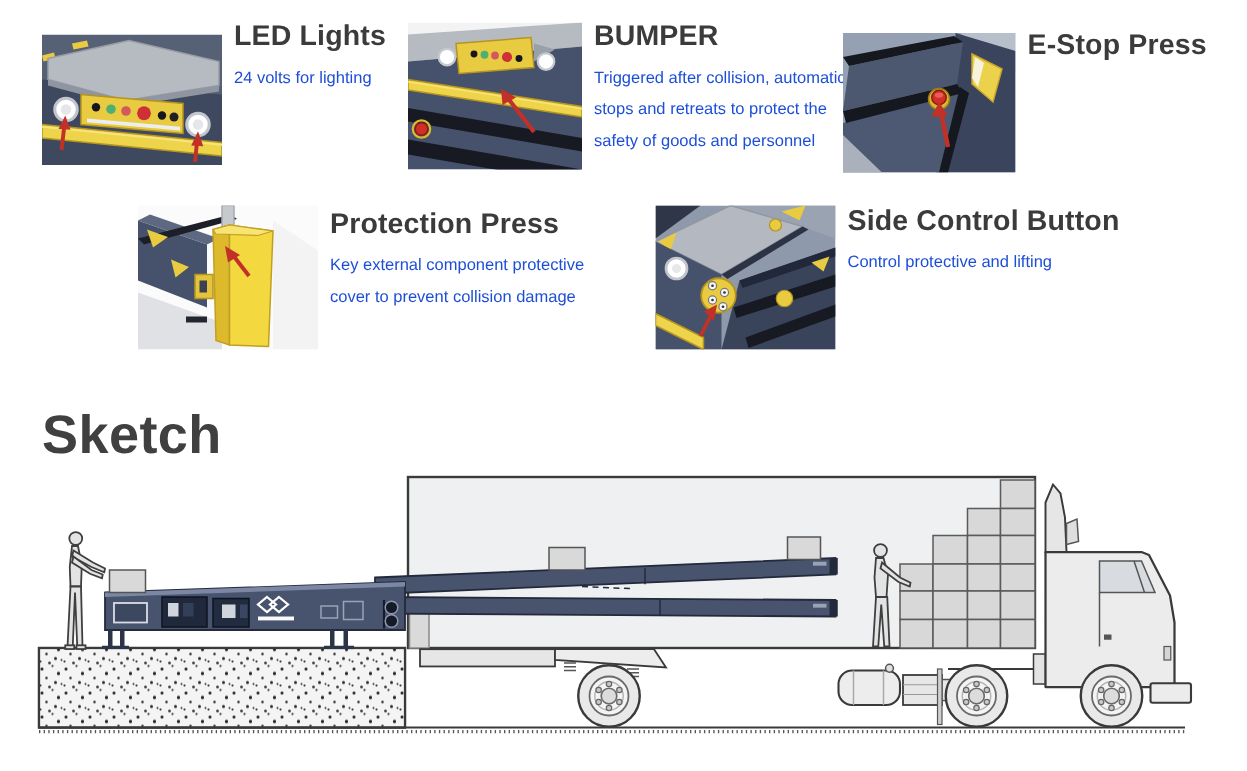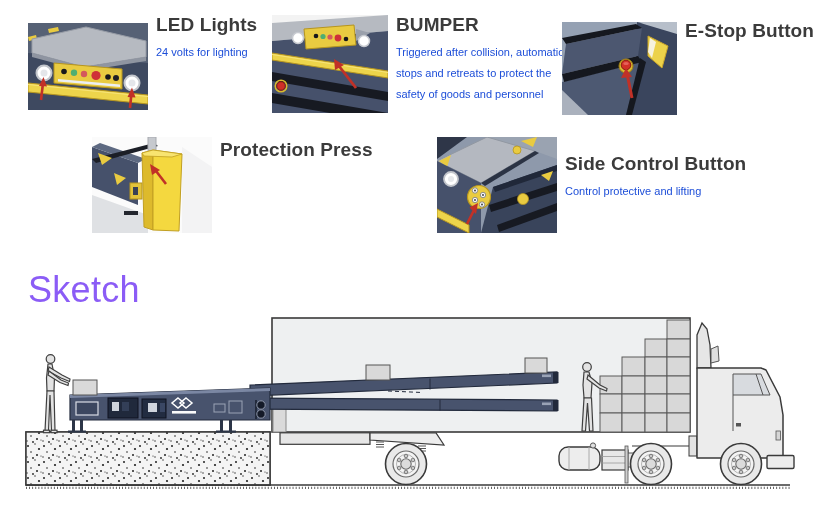--- a/index.html
+++ b/index.html
@@ -10,24 +10,24 @@
   .page{position:absolute;left:0;top:0;width:831px;height:364px;background:#fff;}
   .feature{position:absolute;display:flex;align-items:flex-start;}
   .photo{flex:none;display:block;background:#fff;}
   .ftext{margin-left:8px;}
   .ftext h3{margin:0;font-size:19px;font-weight:bold;color:#3b3b3b;letter-spacing:.1px;}
   .ftext p{margin:6px 0 0;font-size:11px;line-height:21px;color:#1d4ed8;}
   .f1{left:28px;top:14px}  .f1 .photo{margin-top:9px}  .f1 .ftext{width:160px}
   .f2{left:272px;top:14px} .f2 .photo{margin-top:1px}  .f2 .ftext{width:186px}
   .f3{left:562px;top:20px} .f3 .photo{margin-top:2px}  .f3 .ftext{width:134px}
   .f4{left:92px;top:137px} .f4 .ftext{width:190px;margin-top:2px}
-  .f5{left:437px;top:137px}.f5 .ftext{width:212px;margin-top:16px}
+  .f5{left:437px;top:137px}.f5 .ftext{width:212px;margin-top:0}
   .sketch-heading{
     position:absolute;left:28px;top:272px;margin:0;
-    font-size:36px;line-height:36px;font-weight:normal;color:#8b5cf6;letter-spacing:.3px;
+    font-size:36px;line-height:36px;font-weight:bold;color:#404040;letter-spacing:.3px;
   }
   .sketch-svg{position:absolute;left:10px;top:315px;}
 </style>
 </head>
 <body>
 
 <div class="page">
 
   <article class="feature f1">
     <svg class="photo" width="120" height="87" viewBox="0 0 120 87">
@@ -122,21 +122,21 @@
         <circle cx="64" cy="44" r="7" fill="#d8b92f" stroke="#a07f16" stroke-width="1"></circle>
         <circle cx="64" cy="43" r="4.8" fill="#d23027" stroke="#8c1a12" stroke-width="1"></circle>
         <ellipse cx="64" cy="41.5" rx="2.8" ry="1.6" fill="#e66059"></ellipse>
       </g>
       <g>
         <path d="M70,76 L65.5,54" stroke="#c13127" stroke-width="3" fill="none"></path>
         <polygon points="64,46 59,56 70,55" fill="#c13127"></polygon>
       </g>
     </svg>
     <div class="ftext">
-      <h3>E-Stop Button</h3>
+      <h3>E-Stop Press</h3>
     </div>
   </article>
 
   <article class="feature f4">
     <svg class="photo" width="120" height="96" viewBox="0 0 120 96">
       <rect width="120" height="96" fill="#fbfbfb"></rect>
       <polygon points="90,10 120,30 120,96 90,96" fill="#f3f3f4"></polygon>
       <polygon points="0,58 56,78 56,96 0,96" fill="#dfe1e4"></polygon>
       <polygon points="0,10 46,26 46,68 0,50" fill="#46516b"></polygon>
       <polygon points="0,10 46,26 54,22 8,6" fill="#5d6981"></polygon>
@@ -152,20 +152,21 @@
         <polygon points="61,13 90,17 87,94 61,93" fill="#f4d83f" stroke="#c19f22" stroke-width="1"></polygon>
         <polygon points="50,16 61,13 90,17 80,20 52,19" fill="#f8e470" stroke="#c19f22" stroke-width="0.8"></polygon>
       </g>
       <g>
         <path d="M74,47 L64,34" stroke="#c13127" stroke-width="2.6" fill="none"></path>
         <polygon points="58,27 60,38 68,33" fill="#c13127"></polygon>
       </g>
     </svg>
     <div class="ftext">
       <h3>Protection Press</h3>
+      <p>Key external component protective cover to prevent collision damage</p>
     </div>
   </article>
 
   <article class="feature f5">
     <svg class="photo" width="120" height="96" viewBox="0 0 120 96">
       <rect width="120" height="96" fill="#8e99ab"></rect>
       <polygon points="0,0 30,0 0,22" fill="#2e3648"></polygon>
       <polygon points="50,0 120,0 120,22 98,14" fill="#9aa3b1"></polygon>
       <polygon points="0,24 50,0 98,14 44,46" fill="#b4b8c0" stroke="#9298a2" stroke-width="1"></polygon>
       <polygon points="44,46 98,14 102,16 48,49" fill="#2b3344"></polygon>

